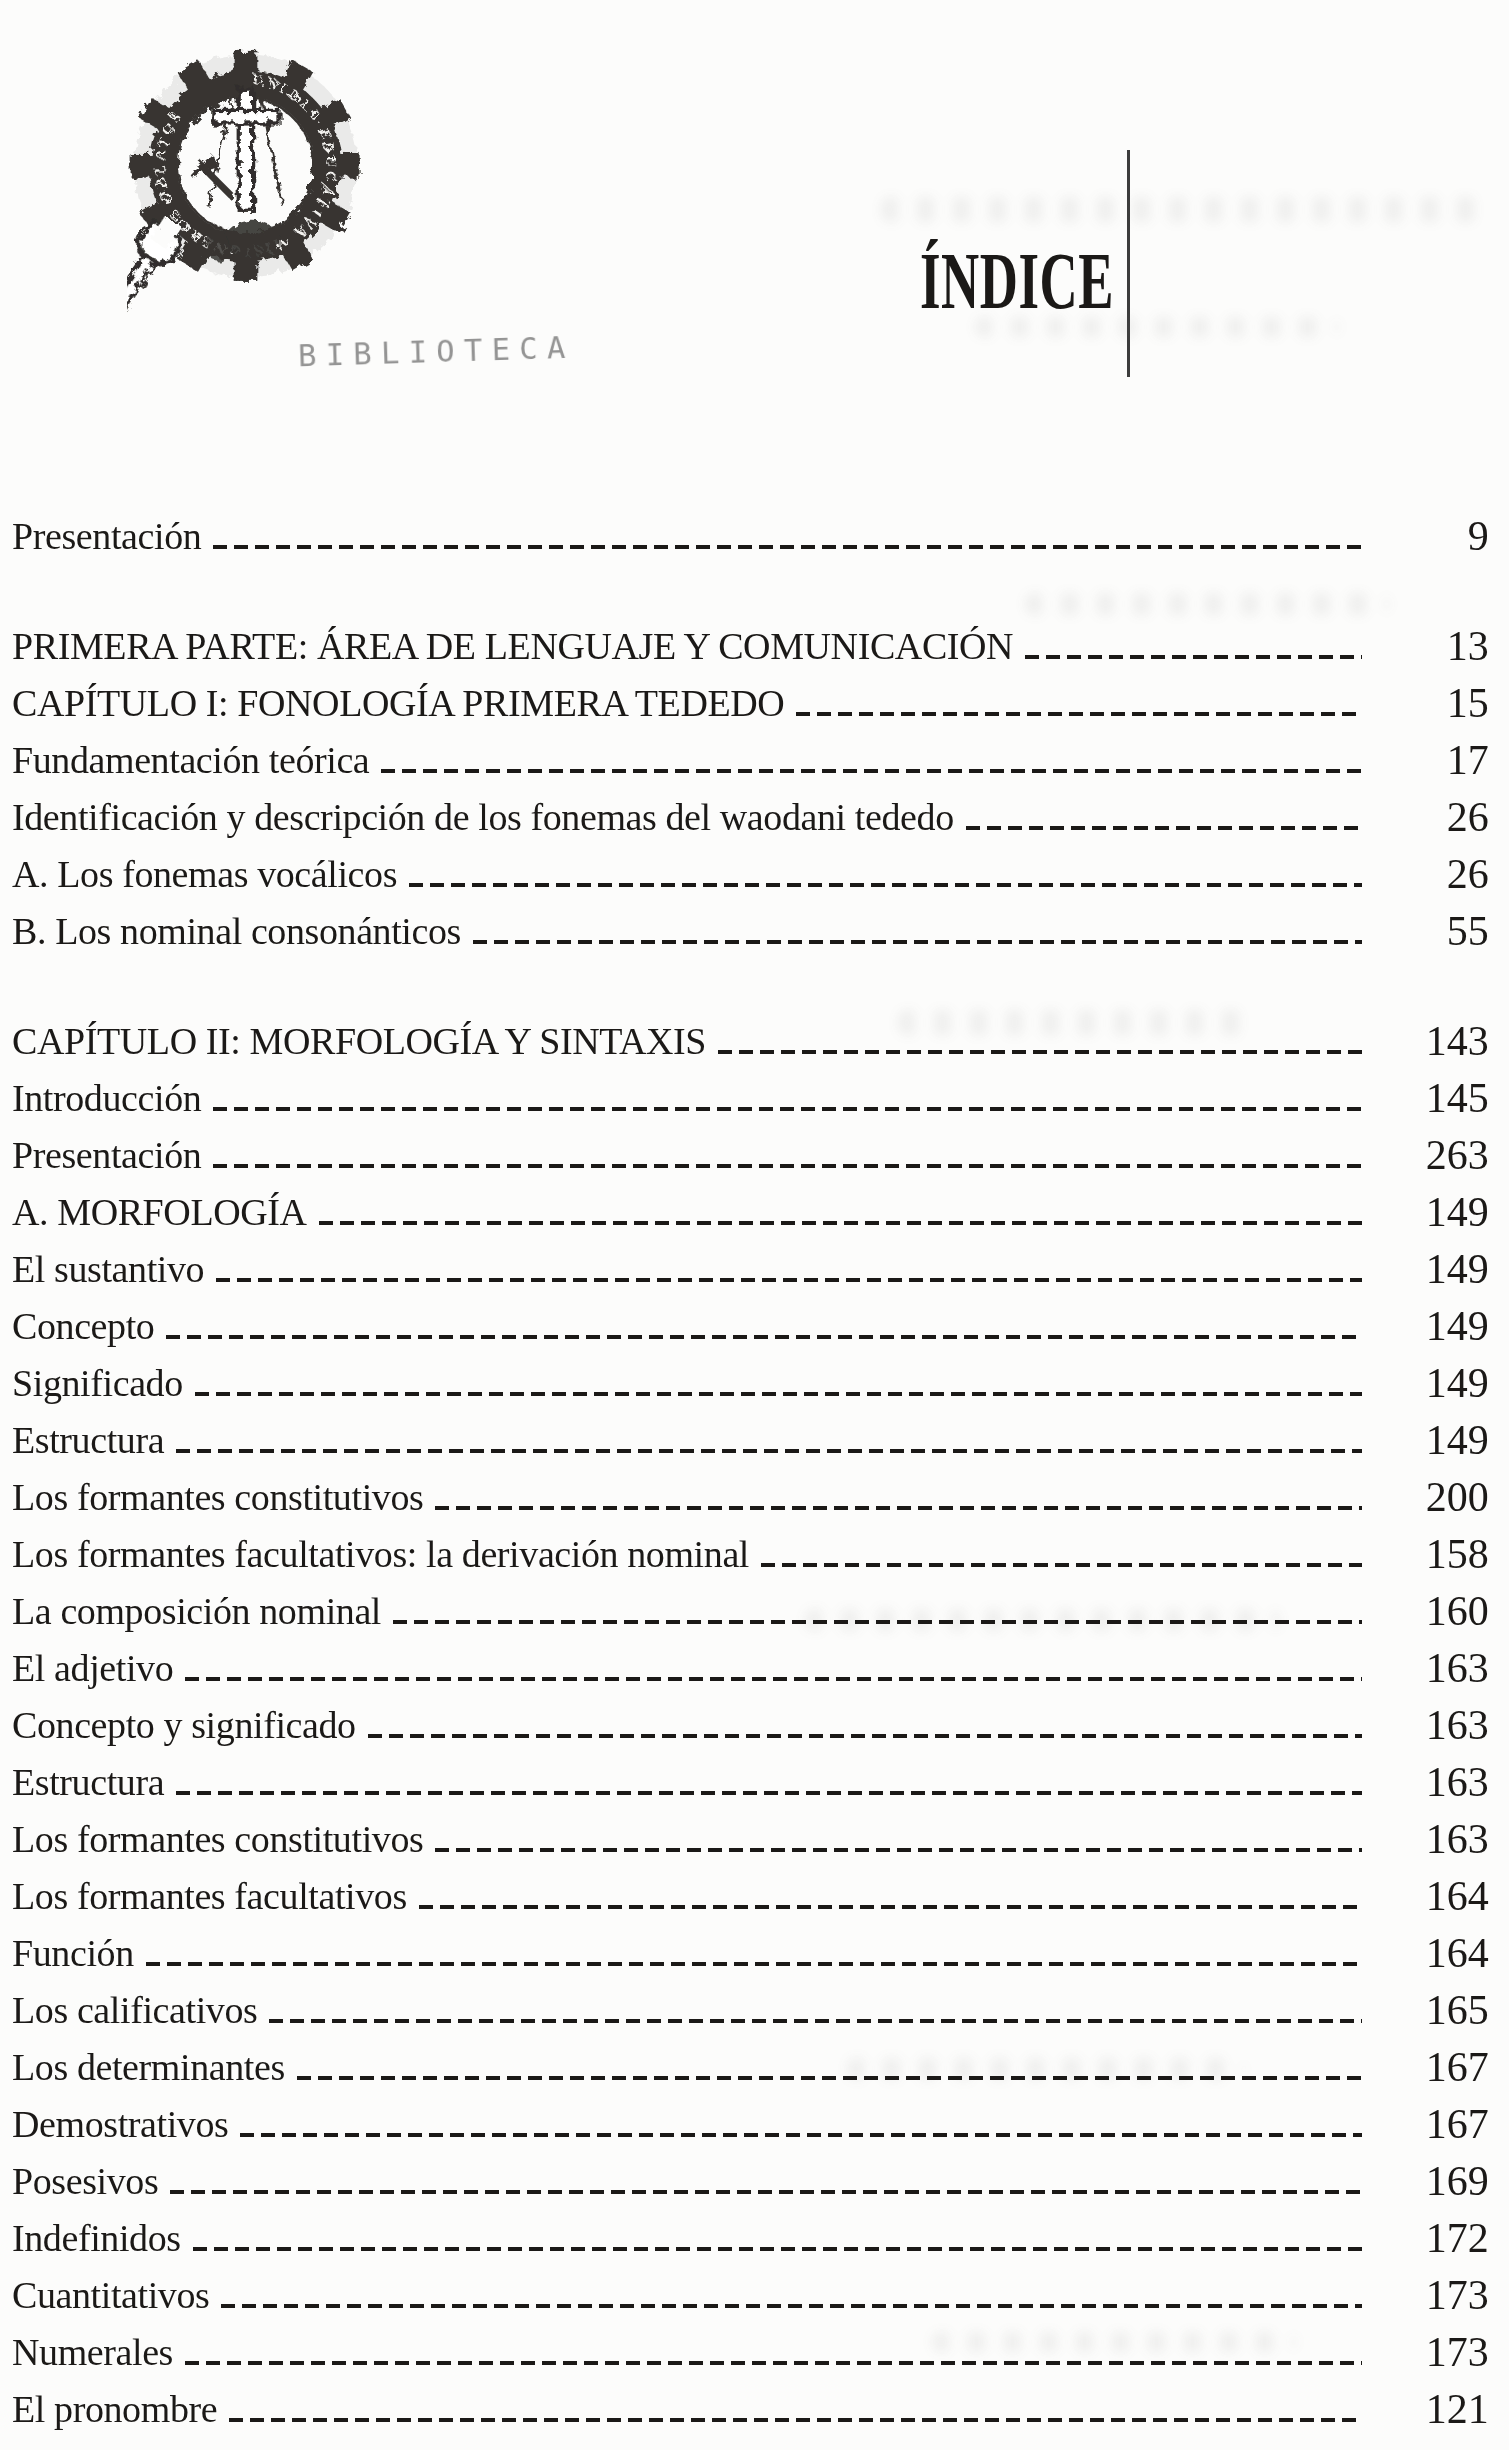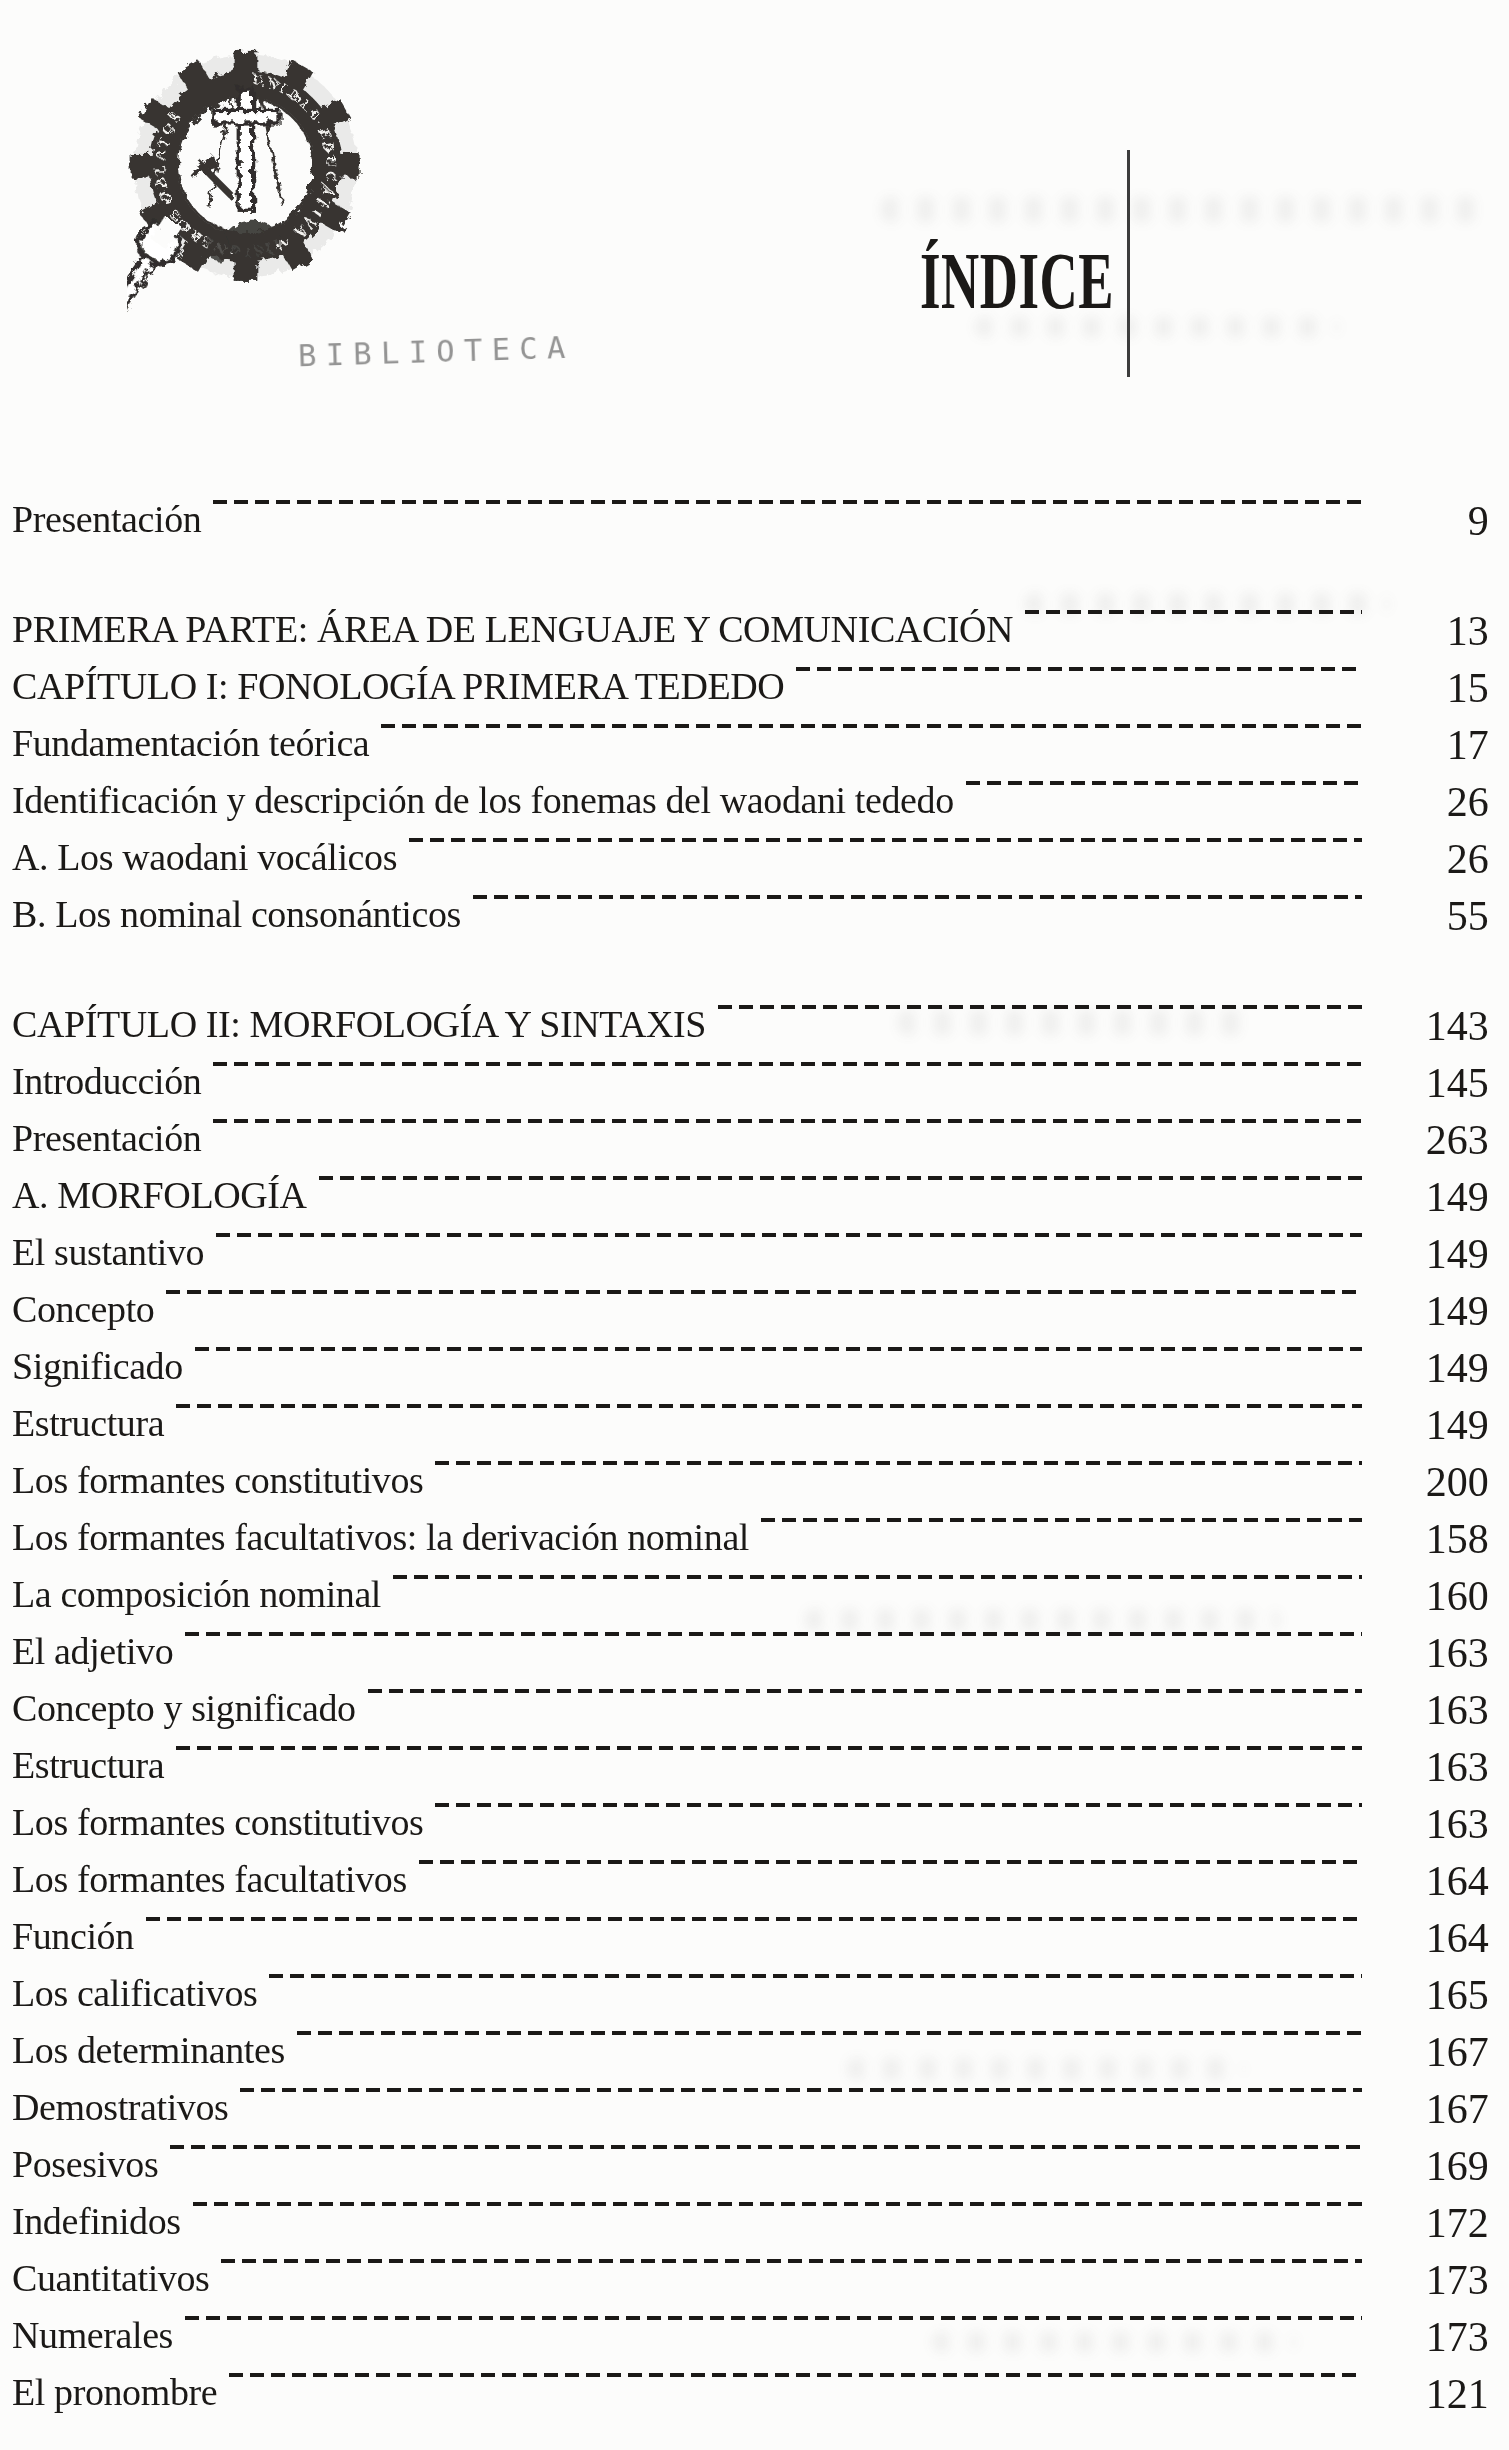--- a/index.html
+++ b/index.html
@@ -33,21 +33,21 @@
   .vrule{position:absolute;left:1127px;top:150px;width:2.5px;height:227px;background:#3c3c3c;}
   
   .smudge{
     position:absolute;
     background:repeating-linear-gradient(90deg, rgba(105,105,105,.25) 0 17px, rgba(0,0,0,0) 17px 36px);
     filter:blur(6px);opacity:.35;border-radius:8.5px;
     pointer-events:none;
   }
   
   .toc{position:absolute;left:12px;right:20.3px;top:500px;}
-  .row{display:flex;height:57px;}
+  .row{display:flex;align-items:flex-end;height:57px;}
   .row.gap{margin-top:53px;}
   .label{
     font-size:38px;line-height:1.05;letter-spacing:-0.4px;
     white-space:nowrap;flex:none;
   }
   .leader{
     flex:1;height:4.2px;margin:0 0 7.6px 12px;min-width:34px;
     background-image:repeating-linear-gradient(to right,#1b1917 0 13.6px, transparent 13.6px 21px);
   }
   .pagenum{flex:none;width:127px;text-align:right;font-size:42px;line-height:1;}
@@ -154,21 +154,21 @@
         <span class="label">Fundamentación teórica</span>
         <span class="leader"></span>
         <span class="pagenum">17</span>
       </div>
       <div class="row">
         <span class="label">Identificación y descripción de los fonemas del waodani tededo</span>
         <span class="leader"></span>
         <span class="pagenum">26</span>
       </div>
       <div class="row">
-        <span class="label">A. Los waodani vocálicos</span>
+        <span class="label">A. Los fonemas vocálicos</span>
         <span class="leader"></span>
         <span class="pagenum">26</span>
       </div>
       <div class="row">
         <span class="label">B. Los nominal consonánticos</span>
         <span class="leader"></span>
         <span class="pagenum">55</span>
       </div>
       <div class="row section gap">
         <span class="label">CAPÍTULO II: MORFOLOGÍA Y SINTAXIS</span>

